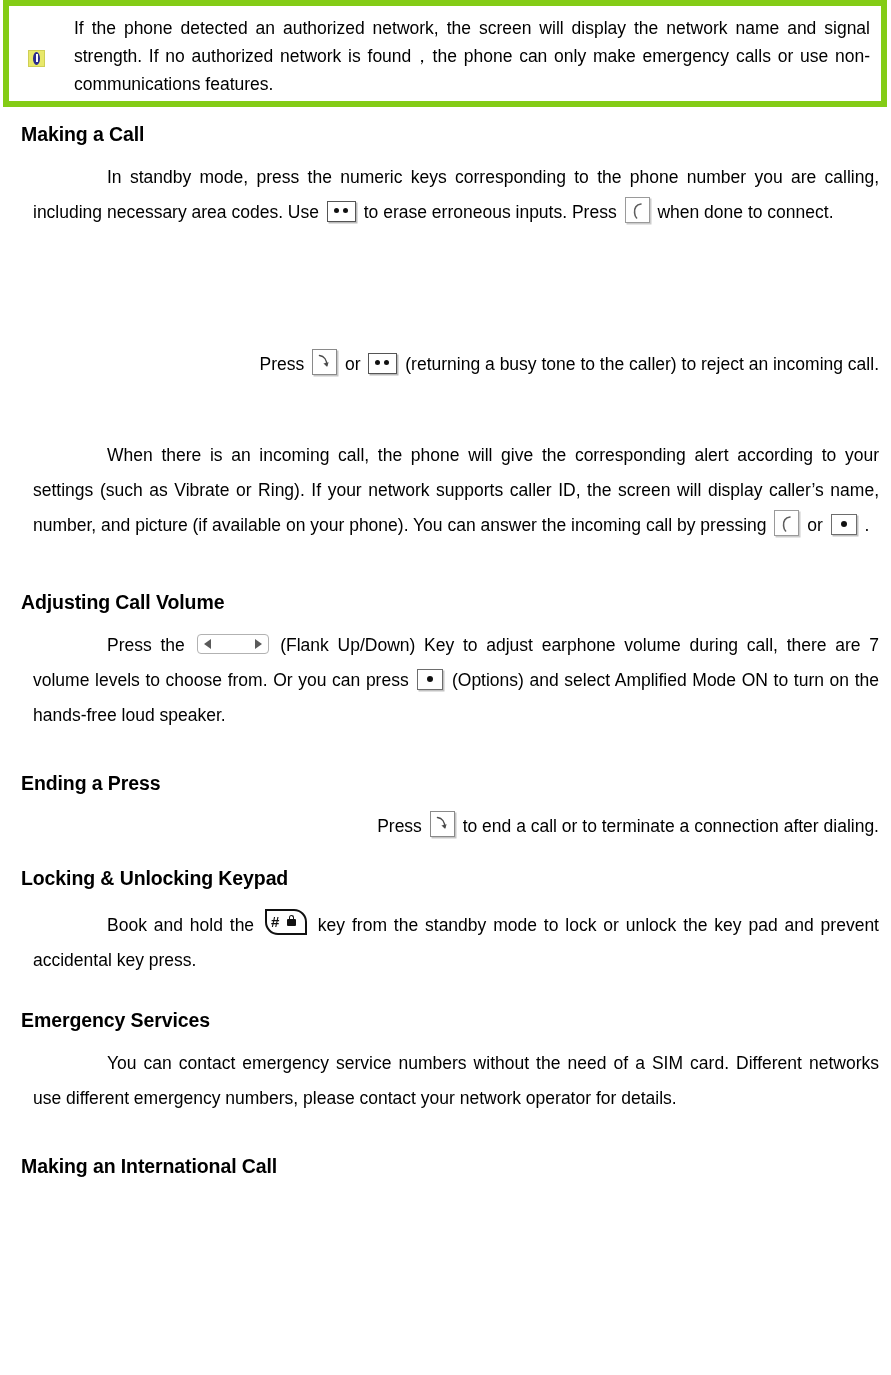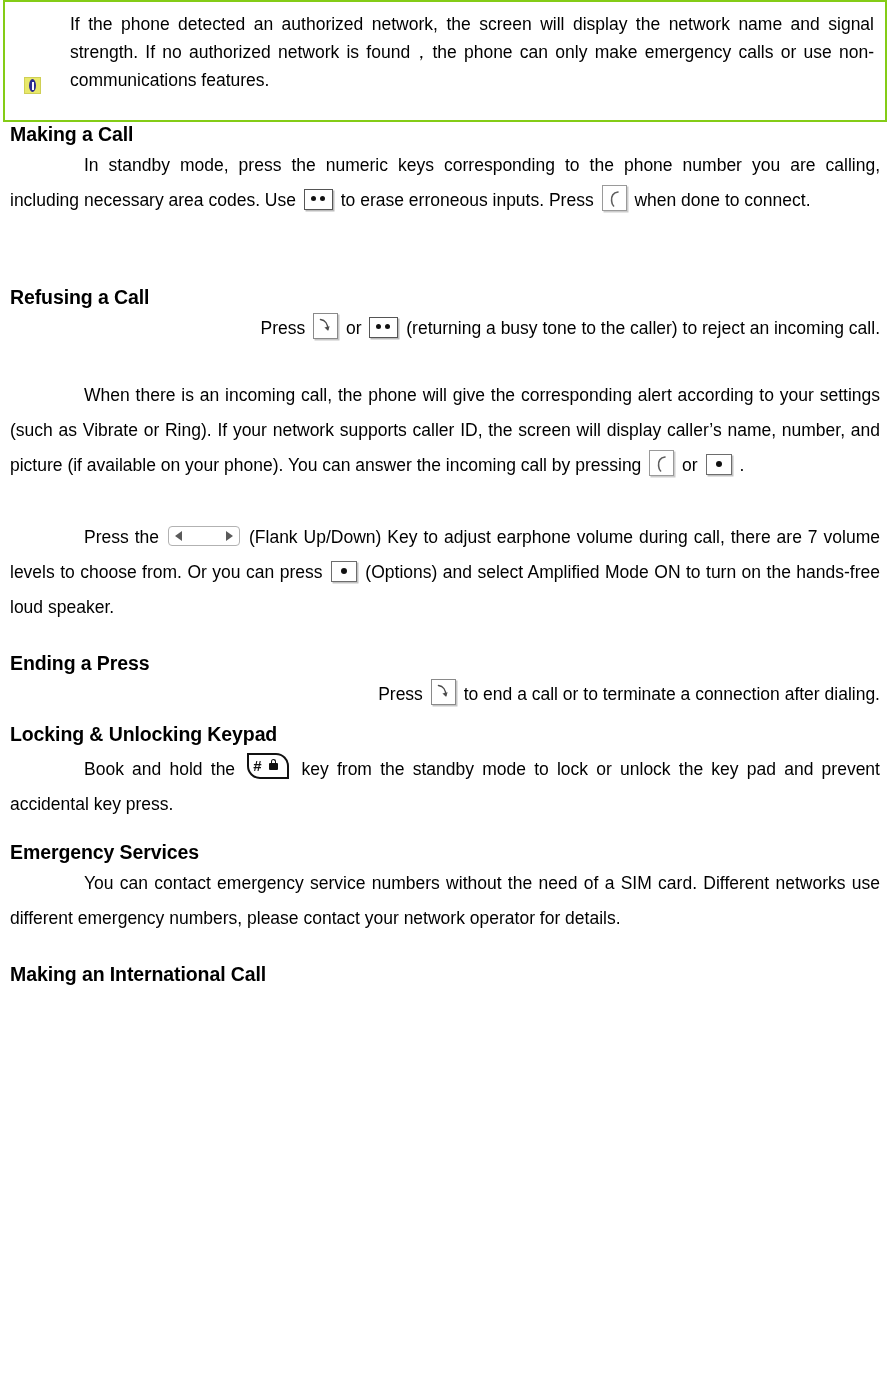--- a/index.html
+++ b/index.html
@@ -21,24 +21,24 @@
     box-sizing: border-box;
   }
 
   
   .note-box {
     position: absolute;
     left: 3px;
     top: 0px;
     width: 884px;
     box-sizing: border-box;
-    border: 2px solid #84cc16;
-    padding: 8px 8px 26px 8px;
+    border: 6px solid #84cc16;
+    padding: 8px 8px 3px 8px;
     display: flex;
-    align-items: flex-end;
+    align-items: center;
   }
   .note-icon {
     flex: 0 0 auto;
     width: 17px;
     height: 17px;
     margin-top: 4px;
     margin-left: 11px;
     background: #e8e86a;
     border: 1px solid #cfcf55;
     box-sizing: border-box;
@@ -69,35 +69,35 @@
     margin-right: 3px;
     font-size: 17.5px;
     line-height: 28px;
     text-align: justify;
     text-justify: inter-word;
   }
 
   
   .content {
     position: absolute;
-    left: 10px;
+    left: 21px;
     top: 122px;
     width: 870px;
   }
   h2.sec-title {
     font-size: 19.5px;
     font-weight: bold;
     margin: 0;
     line-height: 24px;
     letter-spacing: -0.1px;
   }
   p.para {
     font-size: 17.5px;
     line-height: 35px;
-    margin: 0;
+    margin: 12px;
     text-align: justify;
     text-justify: inter-word;
   }
   p.para.ragged {
     text-align: right;
   }
   .indent::before {
     content: "";
     display: inline-block;
     width: 74px;
@@ -288,21 +288,20 @@
       </span>
       <span>when done to connect.</span>
     </p>
     <div class="sp-2"></div>
     <p class="para">
       <span class="indent"></span>
     </p>
 
     <div class="sp-30"></div>
 
-    <h2 class="sec-title">Refusing a Call</h2>
     <div class="sp-2"></div>
     <p class="para ragged">
       <span class="indent"></span><span>Press</span>
       <span class="key key-end">
         <svg width="19" height="20" viewBox="0 0 19 20">
             <path d="M3.5 2.6 C8 3.2, 11 7, 10.6 12.5" stroke="#4b4b4b" stroke-width="1.5" fill="none" stroke-linecap="round"></path>
             <path d="M7.4 10.5 L11.2 13.8 L12.6 9.3" fill="#4b4b4b"></path>
           </svg>
       </span>
       <span>or</span>
@@ -320,20 +319,21 @@
             <path d="M11 2 C6.5 2.5, 4.2 6, 4.6 11 C4.8 13.5, 5.6 15, 6.6 16" stroke="#5e5e5e" stroke-width="1.6" fill="none" stroke-linecap="round"></path>
           </svg>
       </span>
       <span>or</span>
       <span class="key key-soft"><span class="dot"></span></span>
       <span>.</span>
     </p>
 
     <div class="sp-35"></div>
 
+    <h2 class="sec-title">Adjusting Call Volume</h2>
     <div class="sp-2"></div>
     <p class="para">
       <span class="indent"></span><span>Press the</span>
       <span class="key key-flank"><span class="tri tri-l"></span><span class="tri tri-r"></span></span>
       <span>(Flank Up/Down) Key to adjust earphone volume during call, there are 7 volume levels to choose from. Or you can press</span>
       <span class="key key-soft"><span class="dot"></span></span>
       <span>(Options) and select Amplified Mode ON to turn on the hands-free loud speaker.</span>
     </p>
 
     <div class="sp-26"></div>

